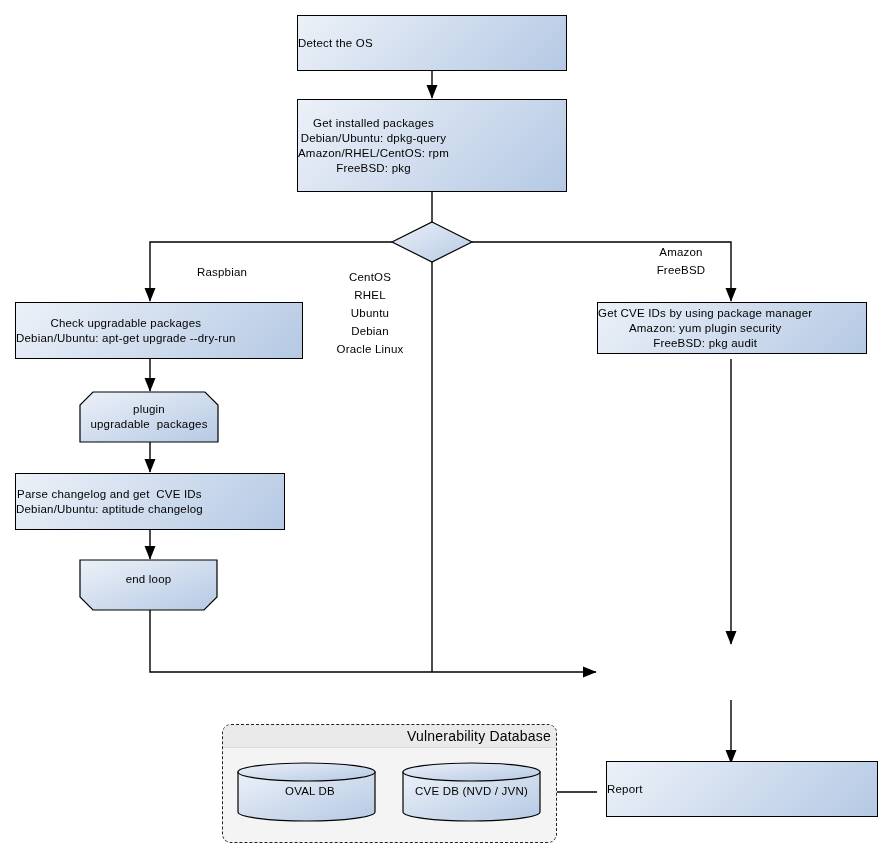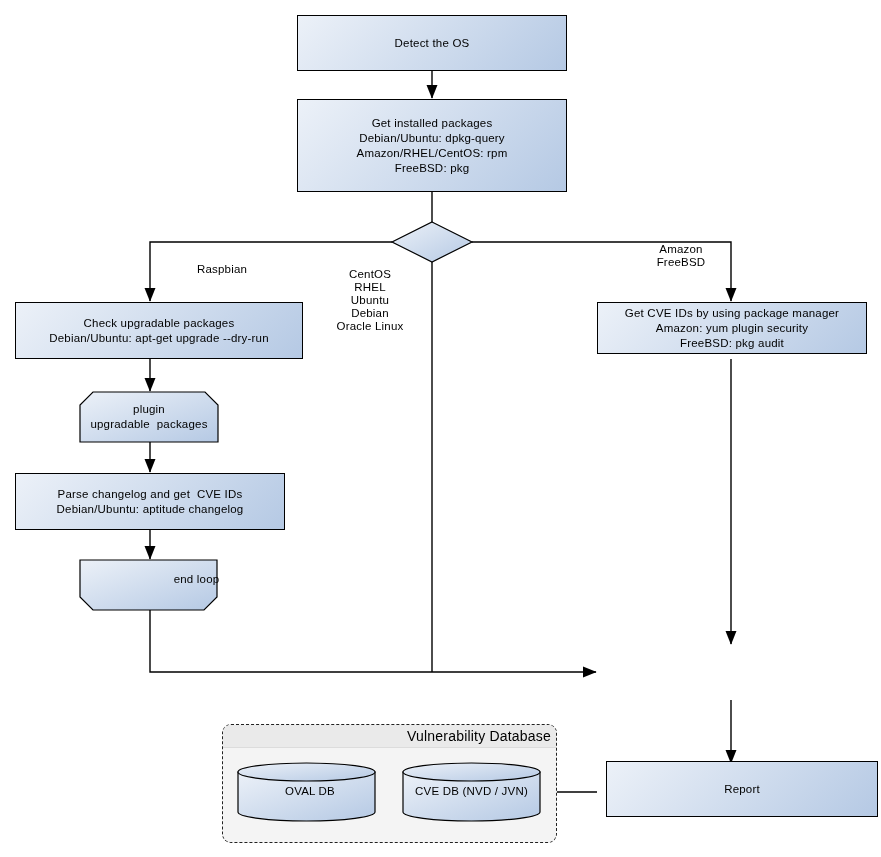--- a/index.html
+++ b/index.html
@@ -12,31 +12,31 @@
   html,body{margin:0;padding:0;background:#ffffff;}
   #stage{
     position:relative;width:881px;height:857px;background:#ffffff;
     font-family:"Liberation Sans","DejaVu Sans",sans-serif;color:#000;
     overflow:hidden;
   }
   .node{
     position:absolute;box-sizing:border-box;
     border:1.2px solid var(--node-border);
     background:linear-gradient(135deg,var(--node-gradient-light) 0%,var(--node-gradient-dark) 100%);
-    display:flex;align-items:center;justify-content:center;
+    display:flex;align-items:center;justify-content:flex-start;
   }
   .node-label,.shape-label{
     font-size:11.5px;line-height:15px;letter-spacing:0.2px;
     text-align:center;white-space:pre-wrap;
   }
   .shape-label{
     position:absolute;display:flex;align-items:center;justify-content:center;
   }
   .edge-label{
-    position:absolute;font-size:11.5px;line-height:13px;letter-spacing:0.2px;
+    position:absolute;font-size:11.5px;line-height:18px;letter-spacing:0.2px;
     text-align:center;white-space:pre-wrap;
   }
   #svg-layer{position:absolute;left:0;top:0;z-index:2;}
   .node,.shape-label,.edge-label{z-index:3;}
   #vdb-container{
     position:absolute;left:222px;top:724px;width:335px;height:119px;
     box-sizing:border-box;border:1.5px dashed #222;border-radius:9px;
     background:var(--container-body);z-index:1;
   }
   #vdb-header{
@@ -128,21 +128,21 @@
 
   <div class="node" style="left:597px;top:761px;width:272px;height:56px;margin-left:9px;">
     <div class="node-label">Report</div>
   </div>
 
   <div class="shape-label" style="left:80px;top:392px;width:138px;height:50px;">
     <div class="node-label">plugin
 upgradable  packages</div>
   </div>
 
-  <div class="shape-label" style="left:80px;top:560px;width:137px;height:38px;margin-left:48px;">
+  <div class="shape-label" style="left:80px;top:560px;width:137px;height:38px;">
     <div class="node-label">end loop</div>
   </div>
 
   <div class="shape-label" style="left:238px;top:776px;width:144px;height:30px;justify-content:center;">
     <div class="node-label">OVAL DB</div>
   </div>
 
   <div class="shape-label" style="left:403px;top:776px;width:137px;height:30px;">
     <div class="node-label">CVE DB (NVD / JVN)</div>
   </div>

